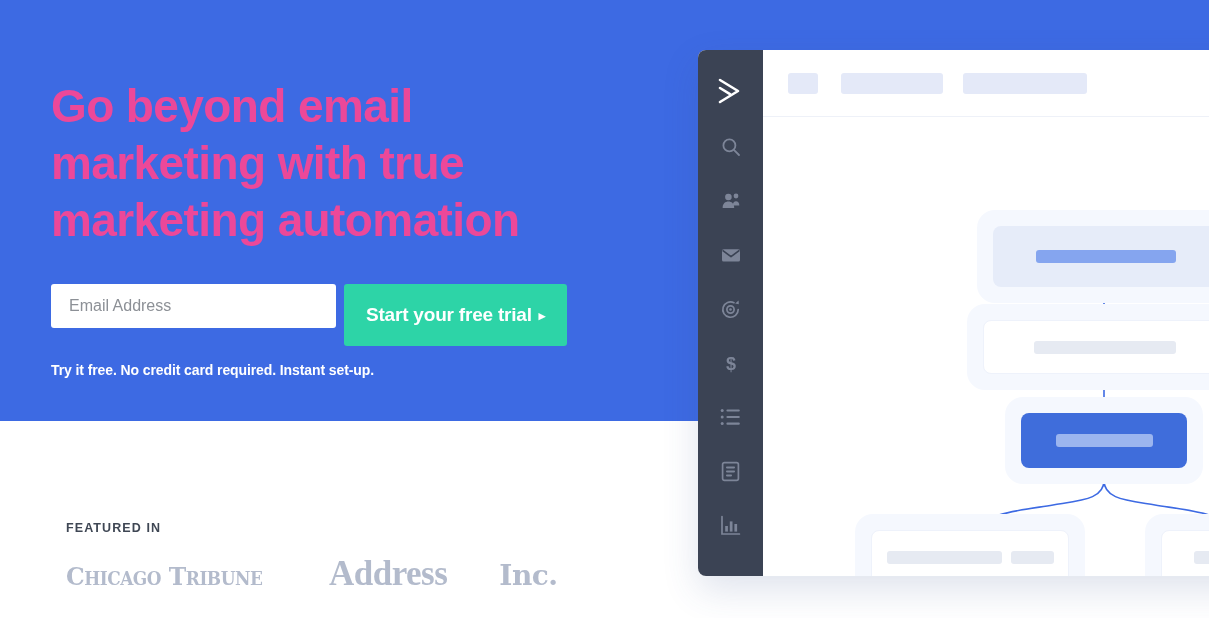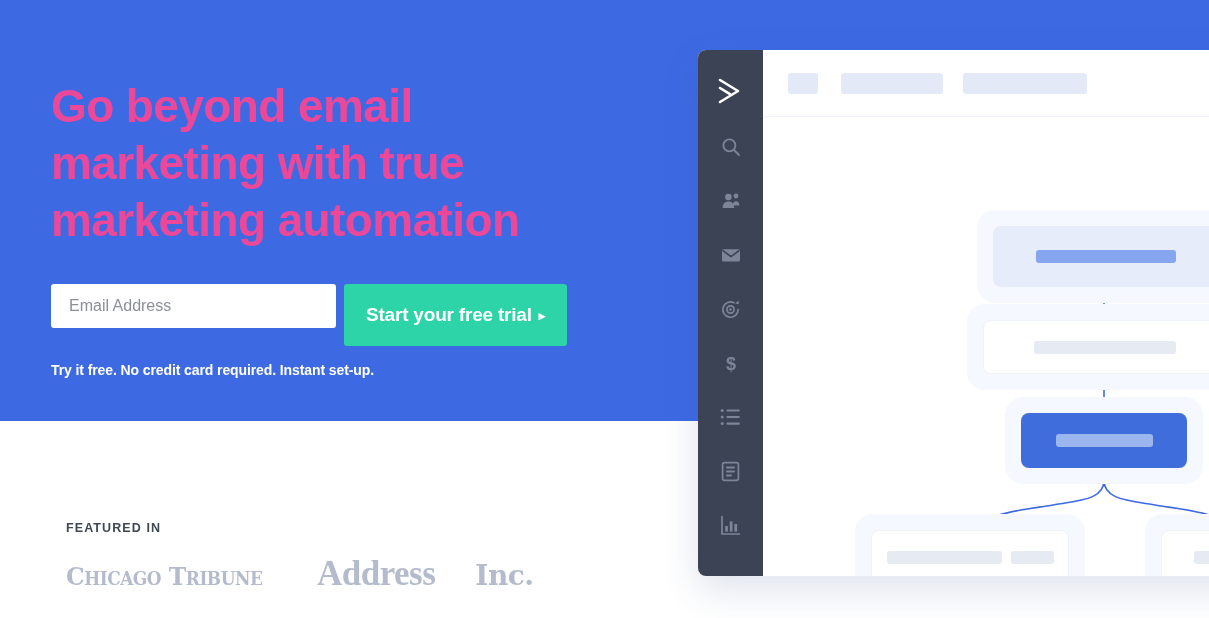--- a/index.html
+++ b/index.html
@@ -111,21 +111,21 @@
     font-size: 12.5px;
     font-weight: bold;
     letter-spacing: 1.1px;
     color: #3f4754;
   }
 
   .logo-row {
     margin-top: 19px;
     display: flex;
     align-items: baseline;
-    gap: 0;
+    gap: 12px;
   }
 
   .logo {
     color: #b3bbcc;
     white-space: nowrap;
   }
 
   .logo-tribune {
     font-family: "DejaVu Serif", serif;
     font-size: 25px;

